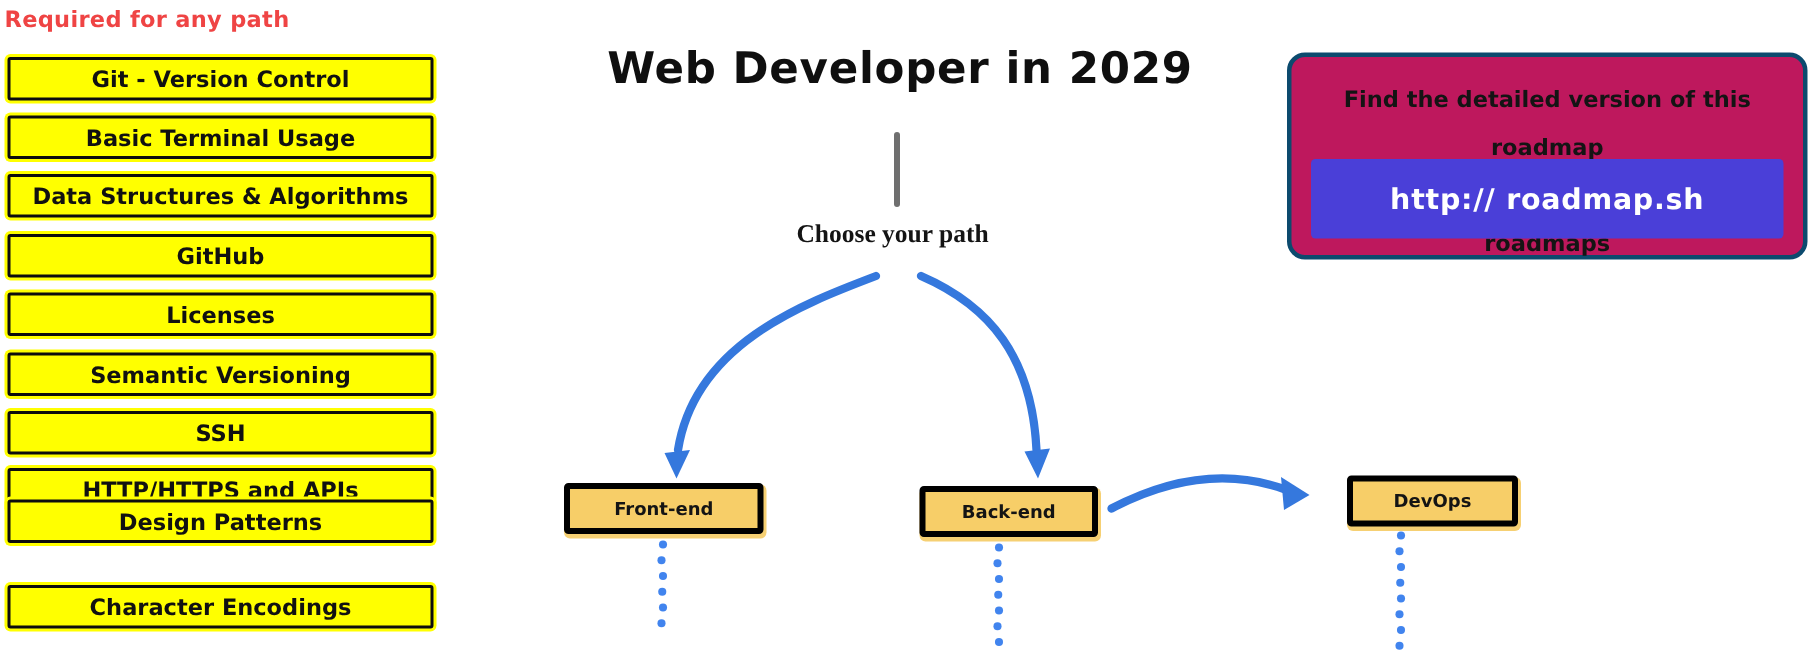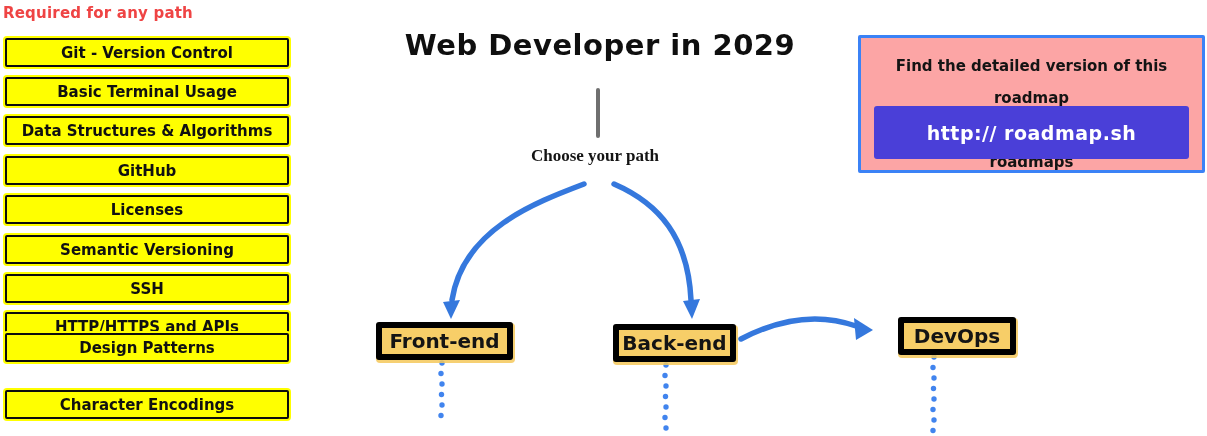--- a/index.html
+++ b/index.html
@@ -38,34 +38,34 @@
     letter-spacing:0.5px;
   }
   .choose-label{
     position:absolute;left:495px;top:146px;width:200px;
     text-align:center;
     font-size:17px;font-weight:bold;color:#141414;font-family:Liberation Serif, serif;
   }
   .path-box{
     position:absolute;height:26px;
     background:var(--path_orange,#f7ce68);
-    border:6px solid #000000;border-radius:3px;
+    border:4px solid #000000;border-radius:3px;
     box-shadow:1px 2px 0 1px rgba(244,200,90,0.85);
     display:flex;align-items:center;justify-content:center;
-    font-size:20px;font-weight:600;color:#141414;
+    font-size:12px;font-weight:600;color:#141414;
     cursor:pointer;
   }
   .path-frontend{left:376px;top:322px;width:125px;}
   .path-backend{left:613px;top:324px;width:111px;}
   .path-devops{left:878px;top:317px;width:106px;margin-left:20px;}
 
   .info-box{
     position:absolute;left:858px;top:35px;width:341px;height:132px;
-    background:#fca5a5;
-    border:3px solid #3b82f6;border-radius:2px;
+    background:#be185d;
+    border:3px solid #0c4a6e;border-radius:12px;
   }
   .info-line{
     text-align:center;
     font-size:15px;font-weight:600;color:#141414;
     line-height:32px;
   }
   .info-line.first{margin-top:12px;}
   .info-button{
     position:absolute;left:13px;right:13px;bottom:11px;height:53px;
     background:var(--button_indigo,#4a3fd8);

